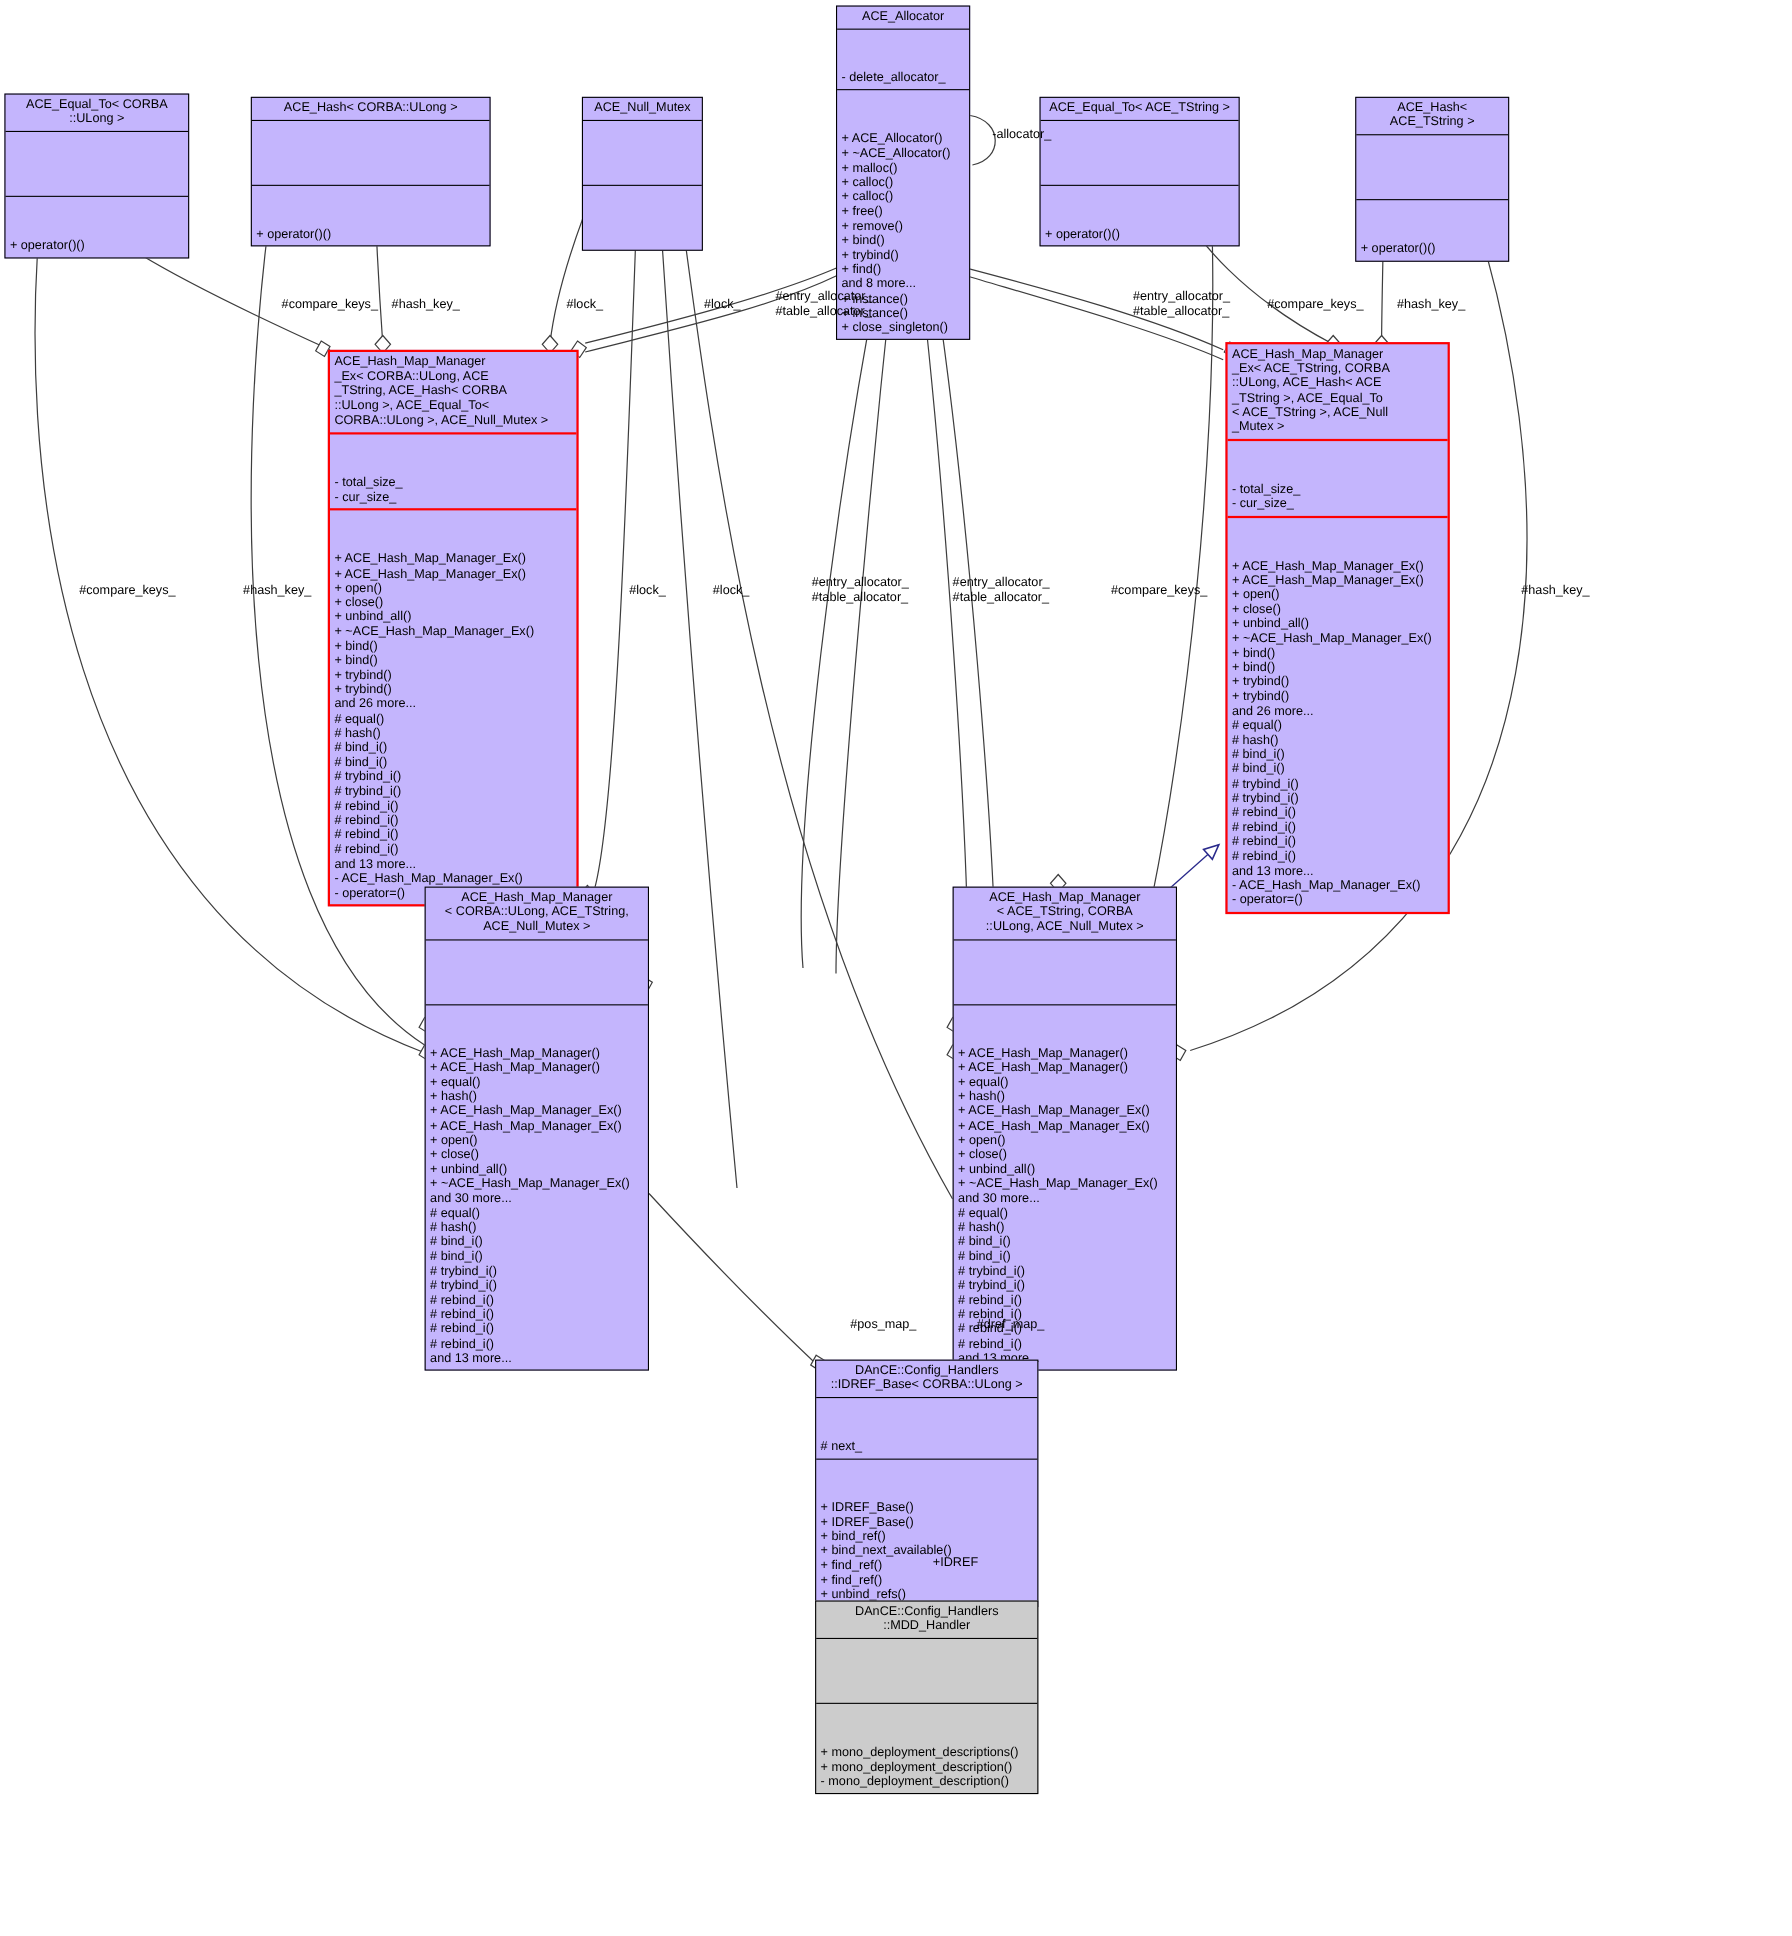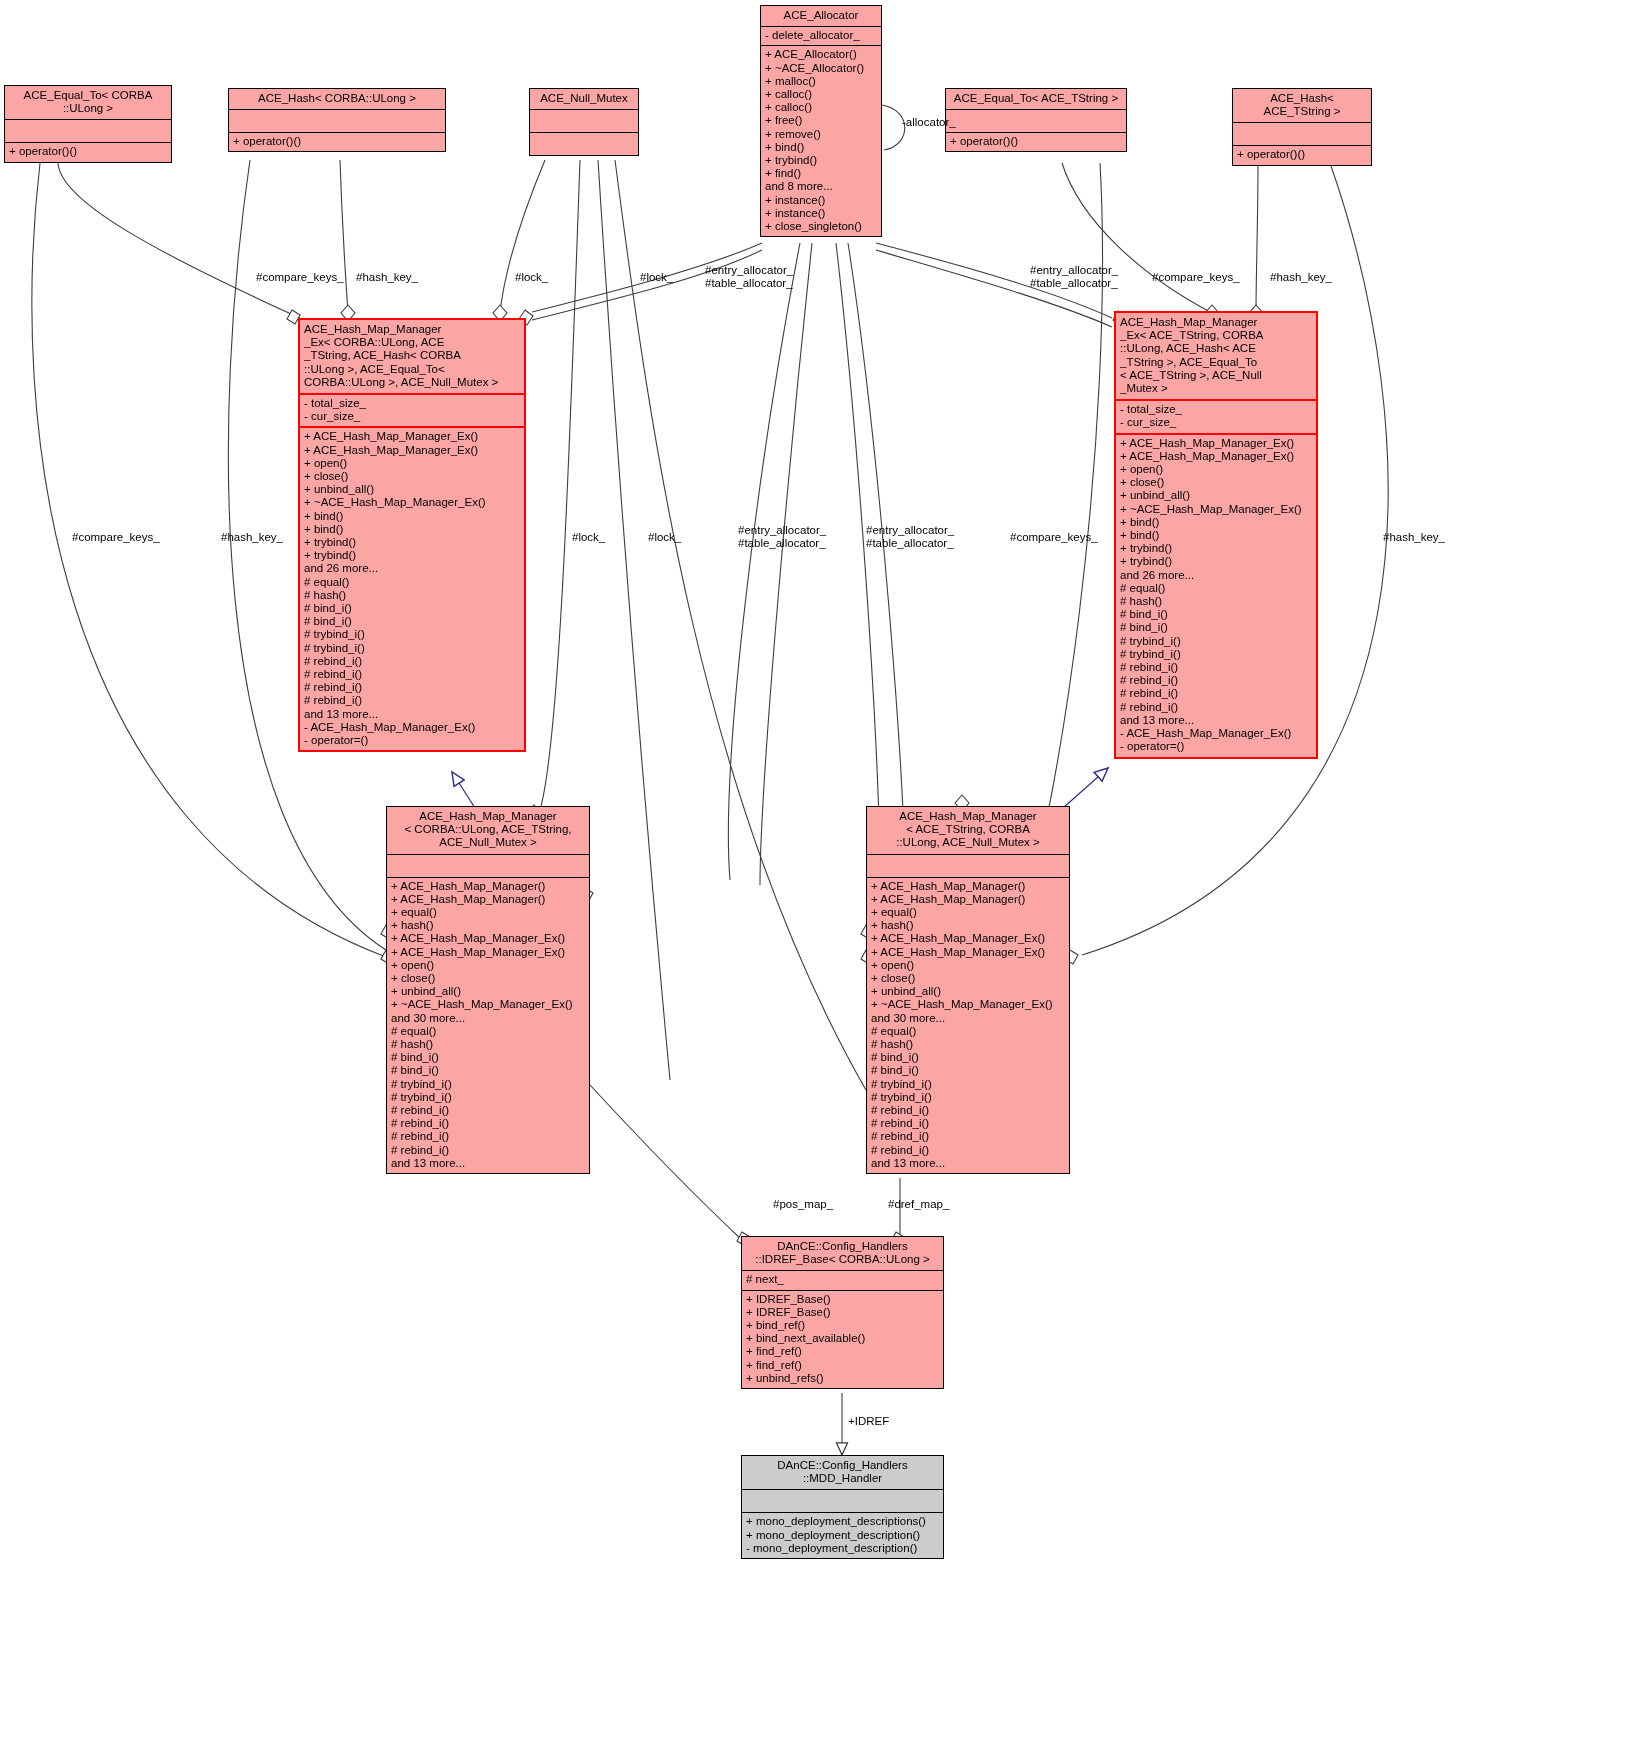--- a/index.html
+++ b/index.html
@@ -22,21 +22,21 @@
     position: absolute;
     left: 0;
     top: 0;
     width: 1629px;
     height: 1760px;
     pointer-events: none;
   }
   .uml {
     position: absolute;
     box-sizing: border-box;
-    background: #fca5a5;
+    background: #c4b5fd;
     border: 1px solid #000000;
     font-size: 11.5px;
     line-height: 13.2px;
     color: #000000;
     z-index: 5;
   }
   .uml.red {
     border: 2px solid #ff0000;
   }
   .uml.filled {
@@ -47,20 +47,21 @@
   }
   .uml .sec.title {
     text-align: center;
     padding: 3px 4px 4px 4px;
     white-space: pre-line;
   }
   .uml .sec.attrs,
   .uml .sec.ops {
     text-align: left;
     white-space: pre-line;
+    margin-top: 36px;
   }
   .uml .div {
     border-top: 1px solid #000000;
     height: 0;
     font-size: 0;
     line-height: 0;
   }
   .uml.red .div {
     border-top: 2px solid #ff0000;
   }

